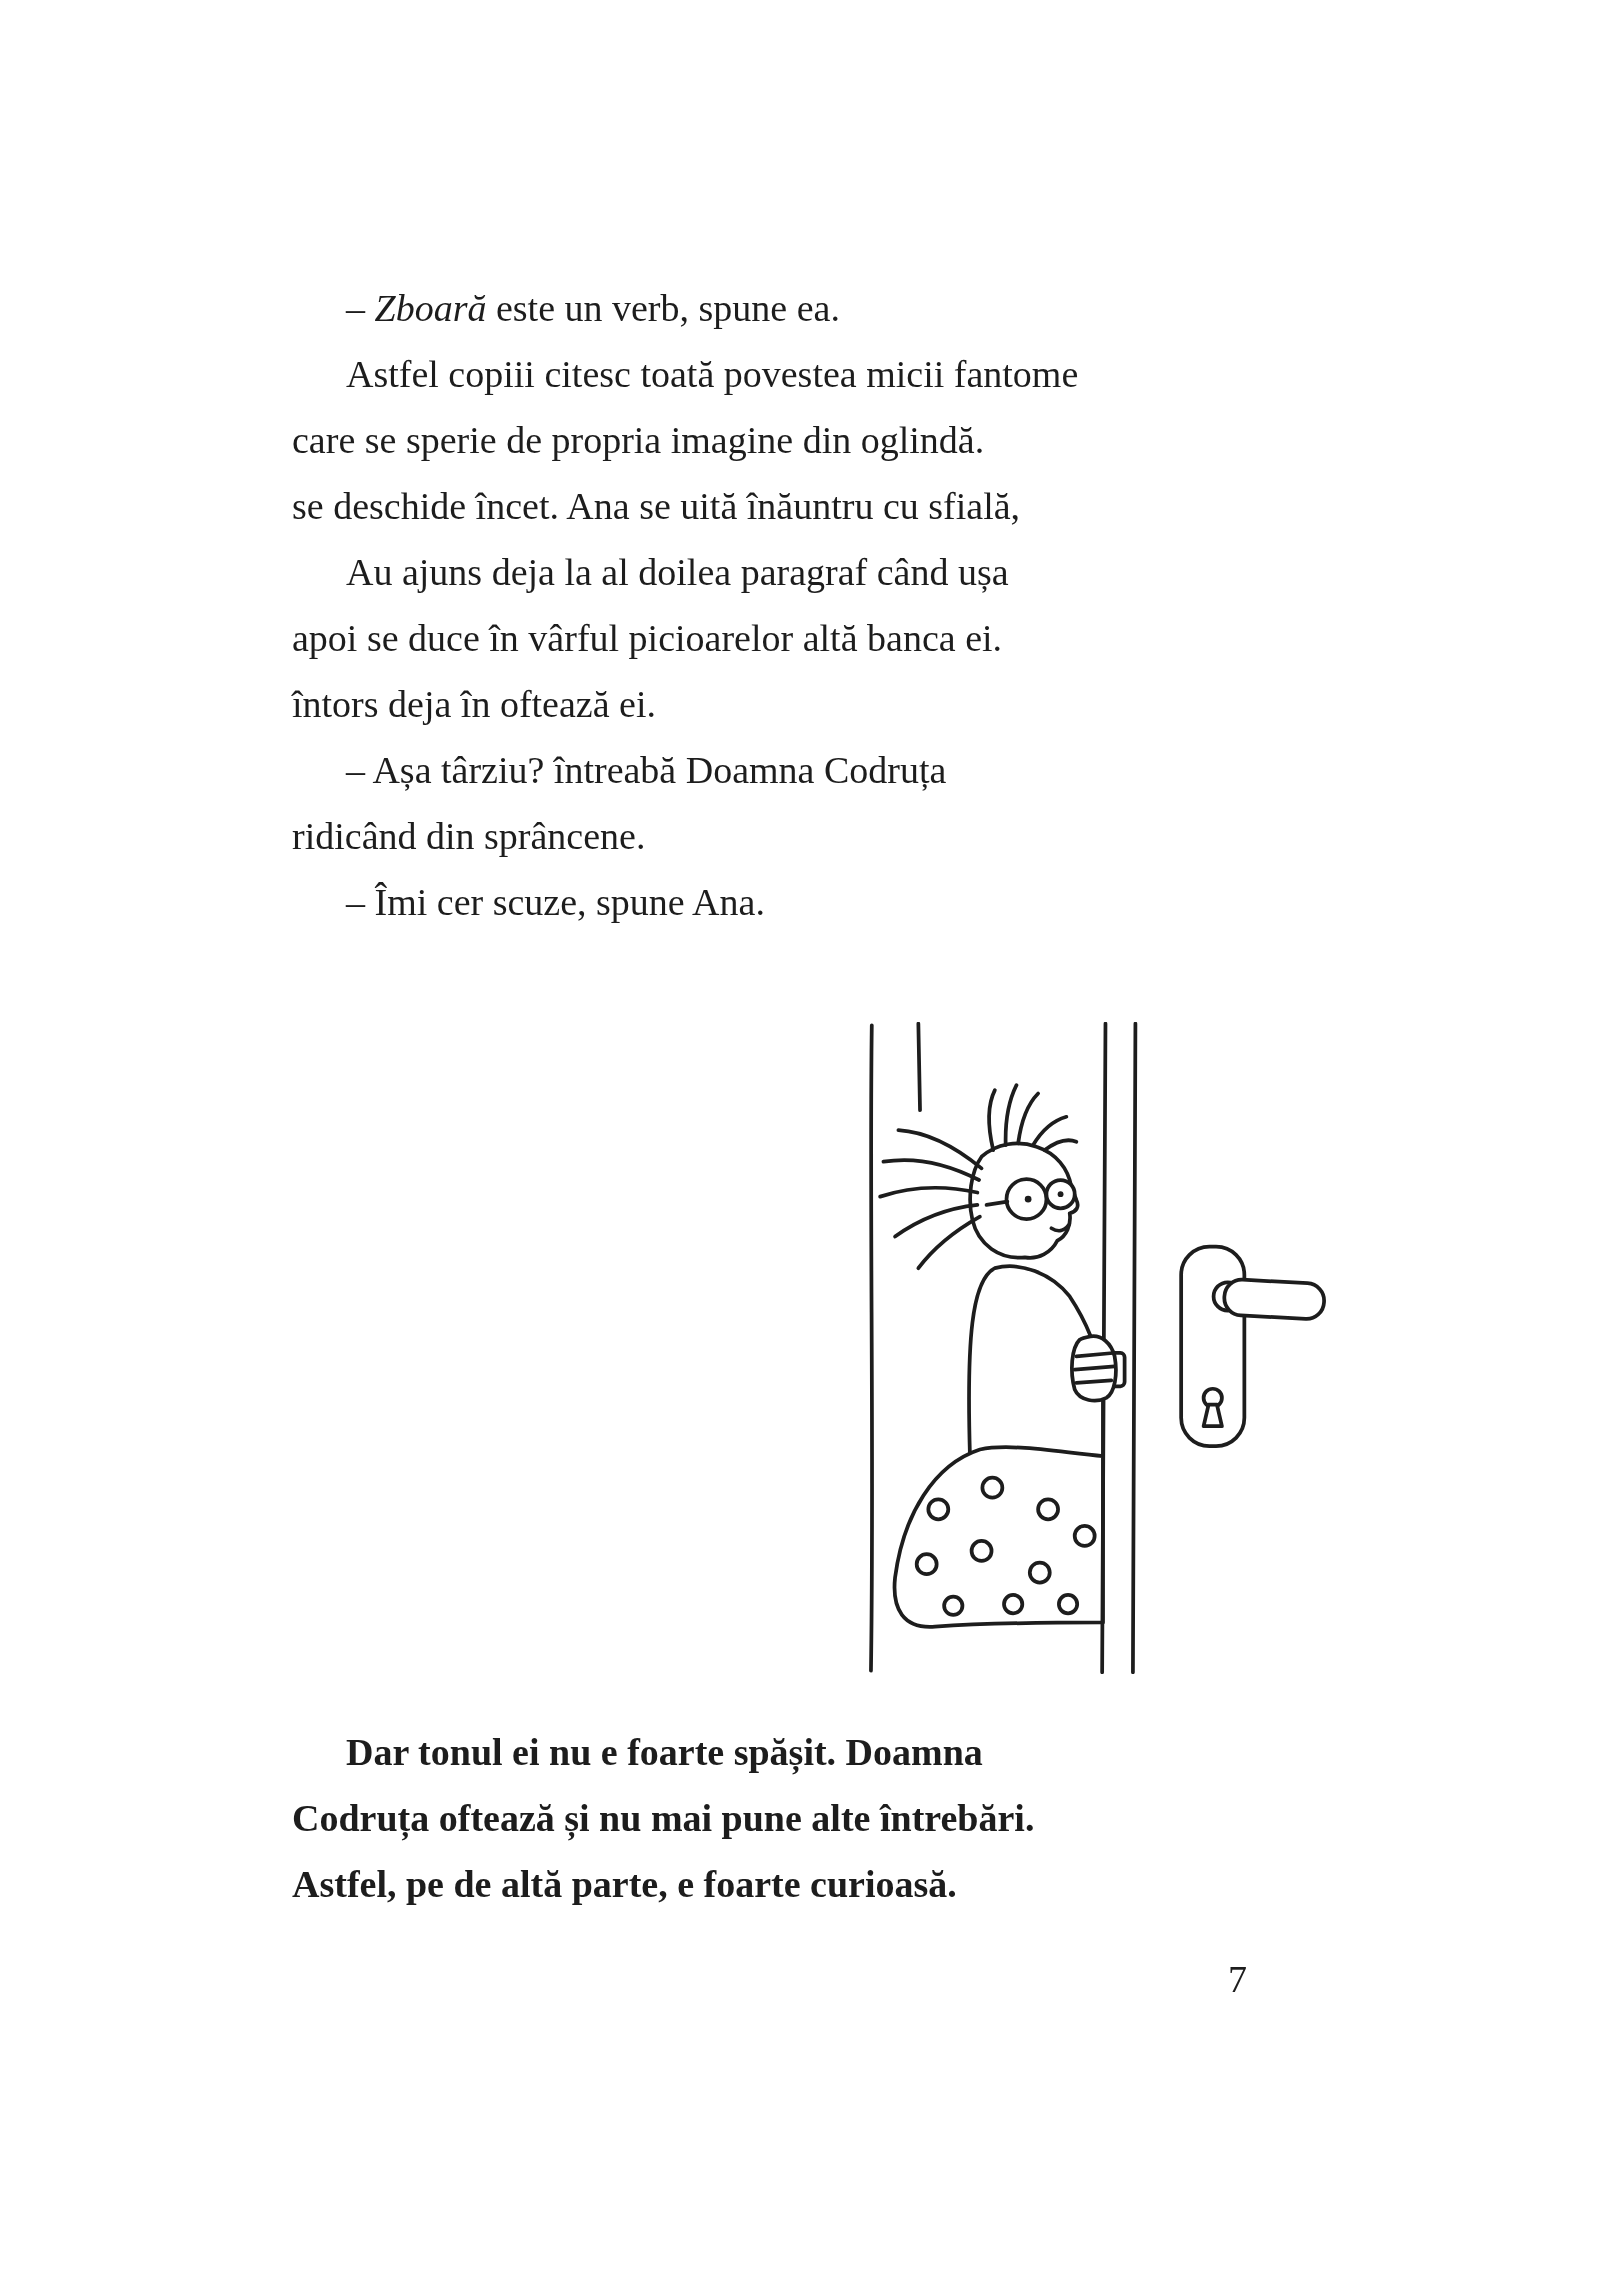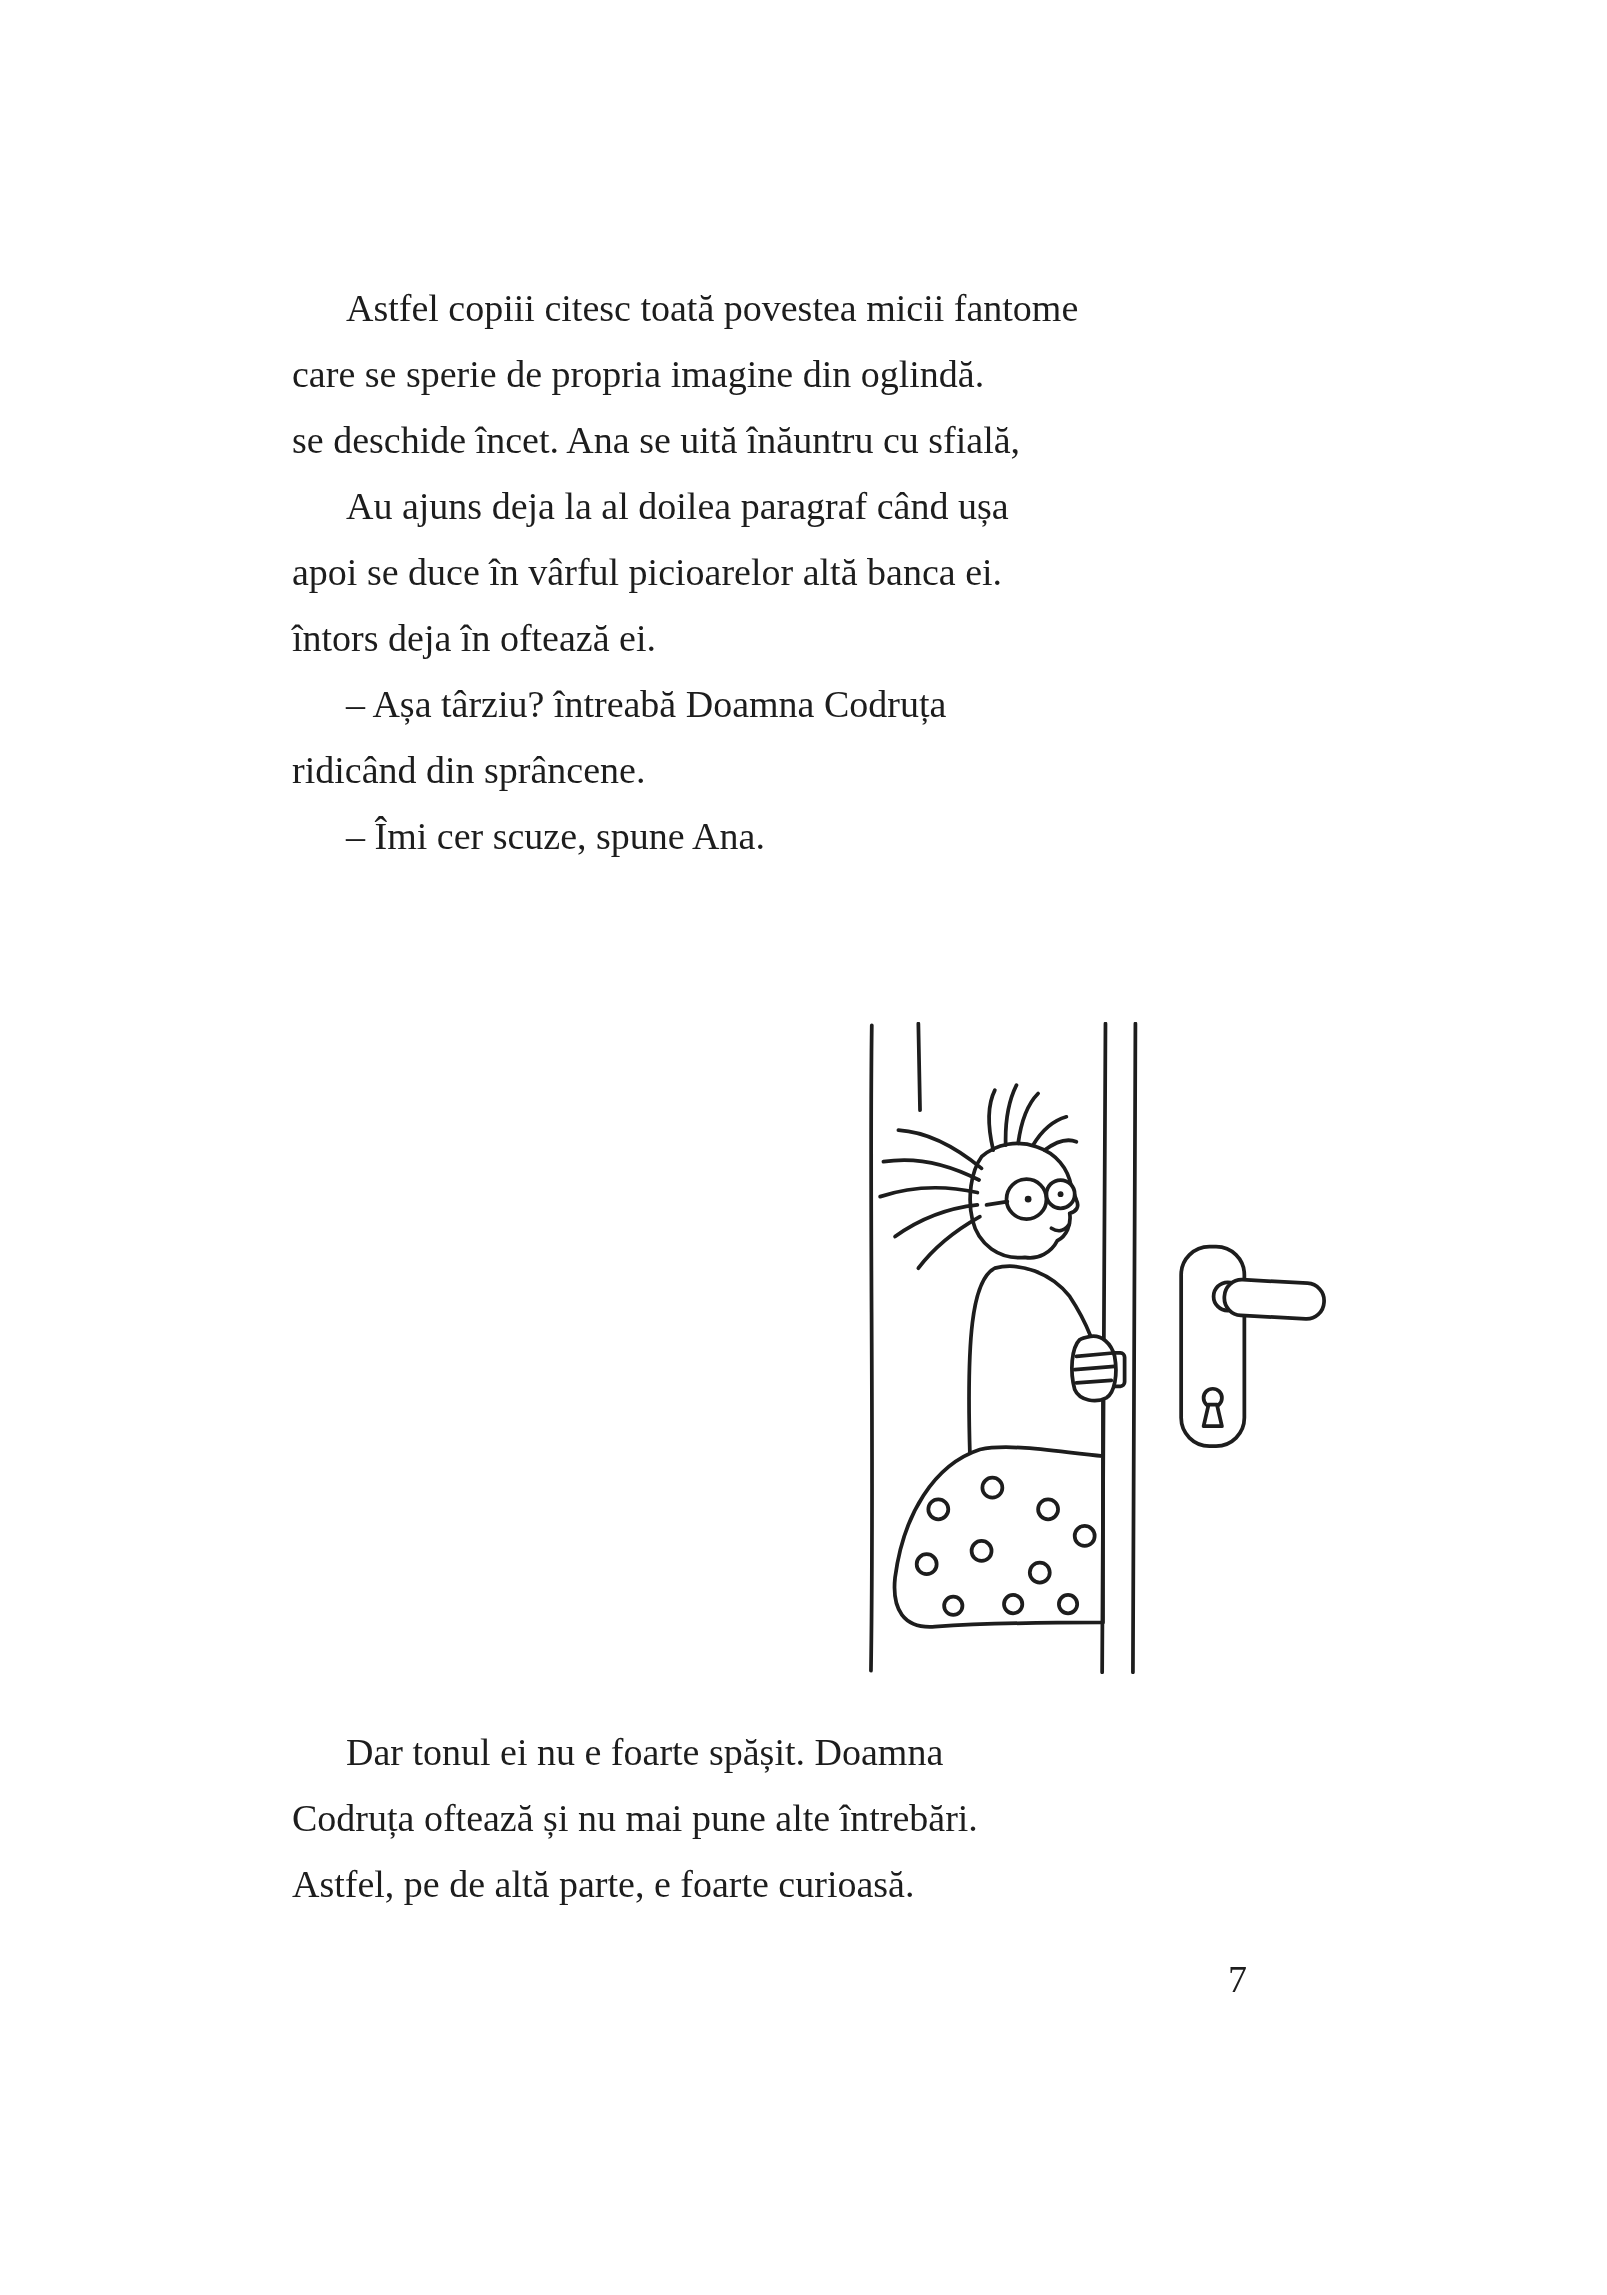--- a/index.html
+++ b/index.html
@@ -15,21 +15,21 @@
   }
   .text-block {
     position: absolute;
     left: 292px;
     width: 1048px;
     font-size: 38px;
     line-height: 66px;
     color: #1d1d1d;
   }
   .block-top { top: 275px; }
-  .block-bottom { top: 1719px; }
+  .block-bottom { top: 1719px; font-weight: bold; }
   .line { white-space: nowrap; height: 66px; }
   .line.indent { padding-left: 54px; }
   .italic { font-style: italic; }
   .illustration {
     position: absolute;
     left: 855px;
     top: 1022px;
     width: 476px;
     height: 652px;
   }
@@ -39,20 +39,21 @@
     left: 1228px;
     top: 1954px;
     font-size: 38px;
     line-height: 50px;
   }
 </style>
 </head>
 <body>
 
 <div class="text-block block-top">
+  <div class="line indent"><span>– </span><span class="italic">Zboară</span><span> este un verb, spune ea.</span></div>
   <div class="line indent">Astfel copiii citesc toată povestea micii fantome</div>
   <div class="line">care se sperie de propria imagine din oglindă.</div>
   <div class="line">se deschide încet. Ana se uită înăuntru cu sfială,</div>
   <div class="line indent">Au ajuns deja la al doilea paragraf când ușa</div>
   <div class="line">apoi se duce în vârful picioarelor altă banca ei.</div>
   <div class="line">întors deja în oftează ei.</div>
   <div class="line indent">– Așa târziu? întreabă Doamna Codruța</div>
   <div class="line">ridicând din sprâncene.</div>
   <div class="line indent">– Îmi cer scuze, spune Ana.</div>
 </div>

